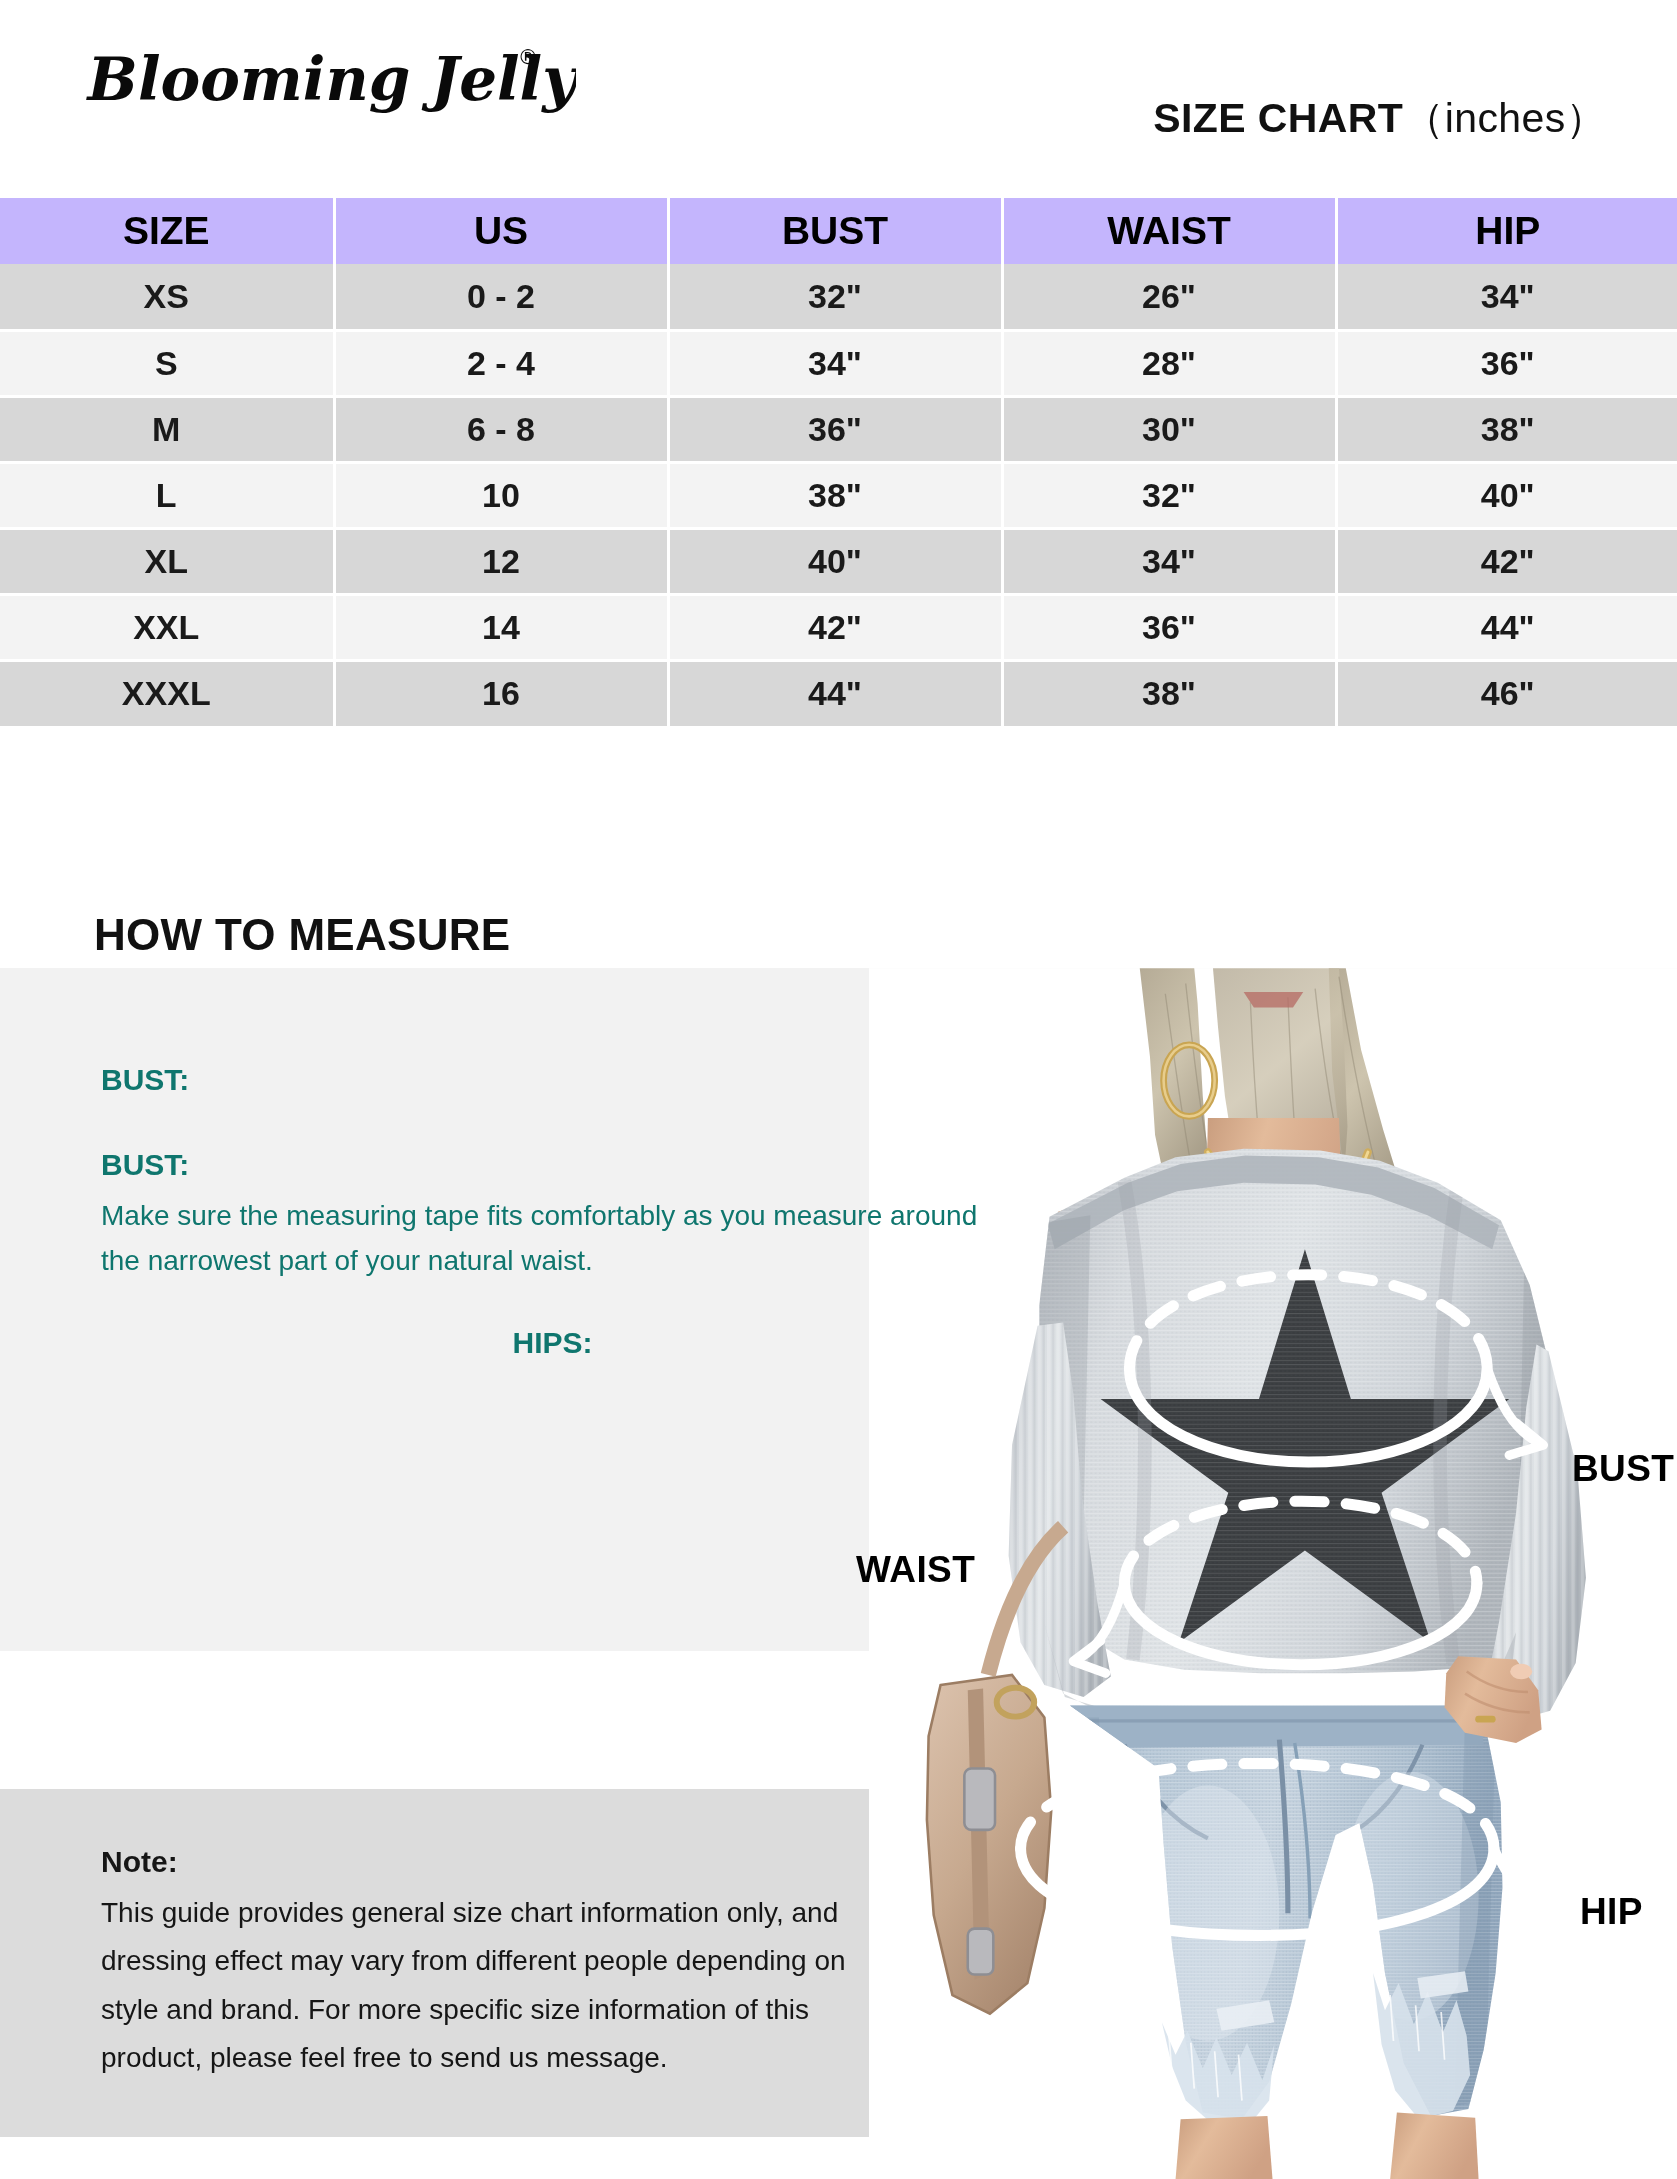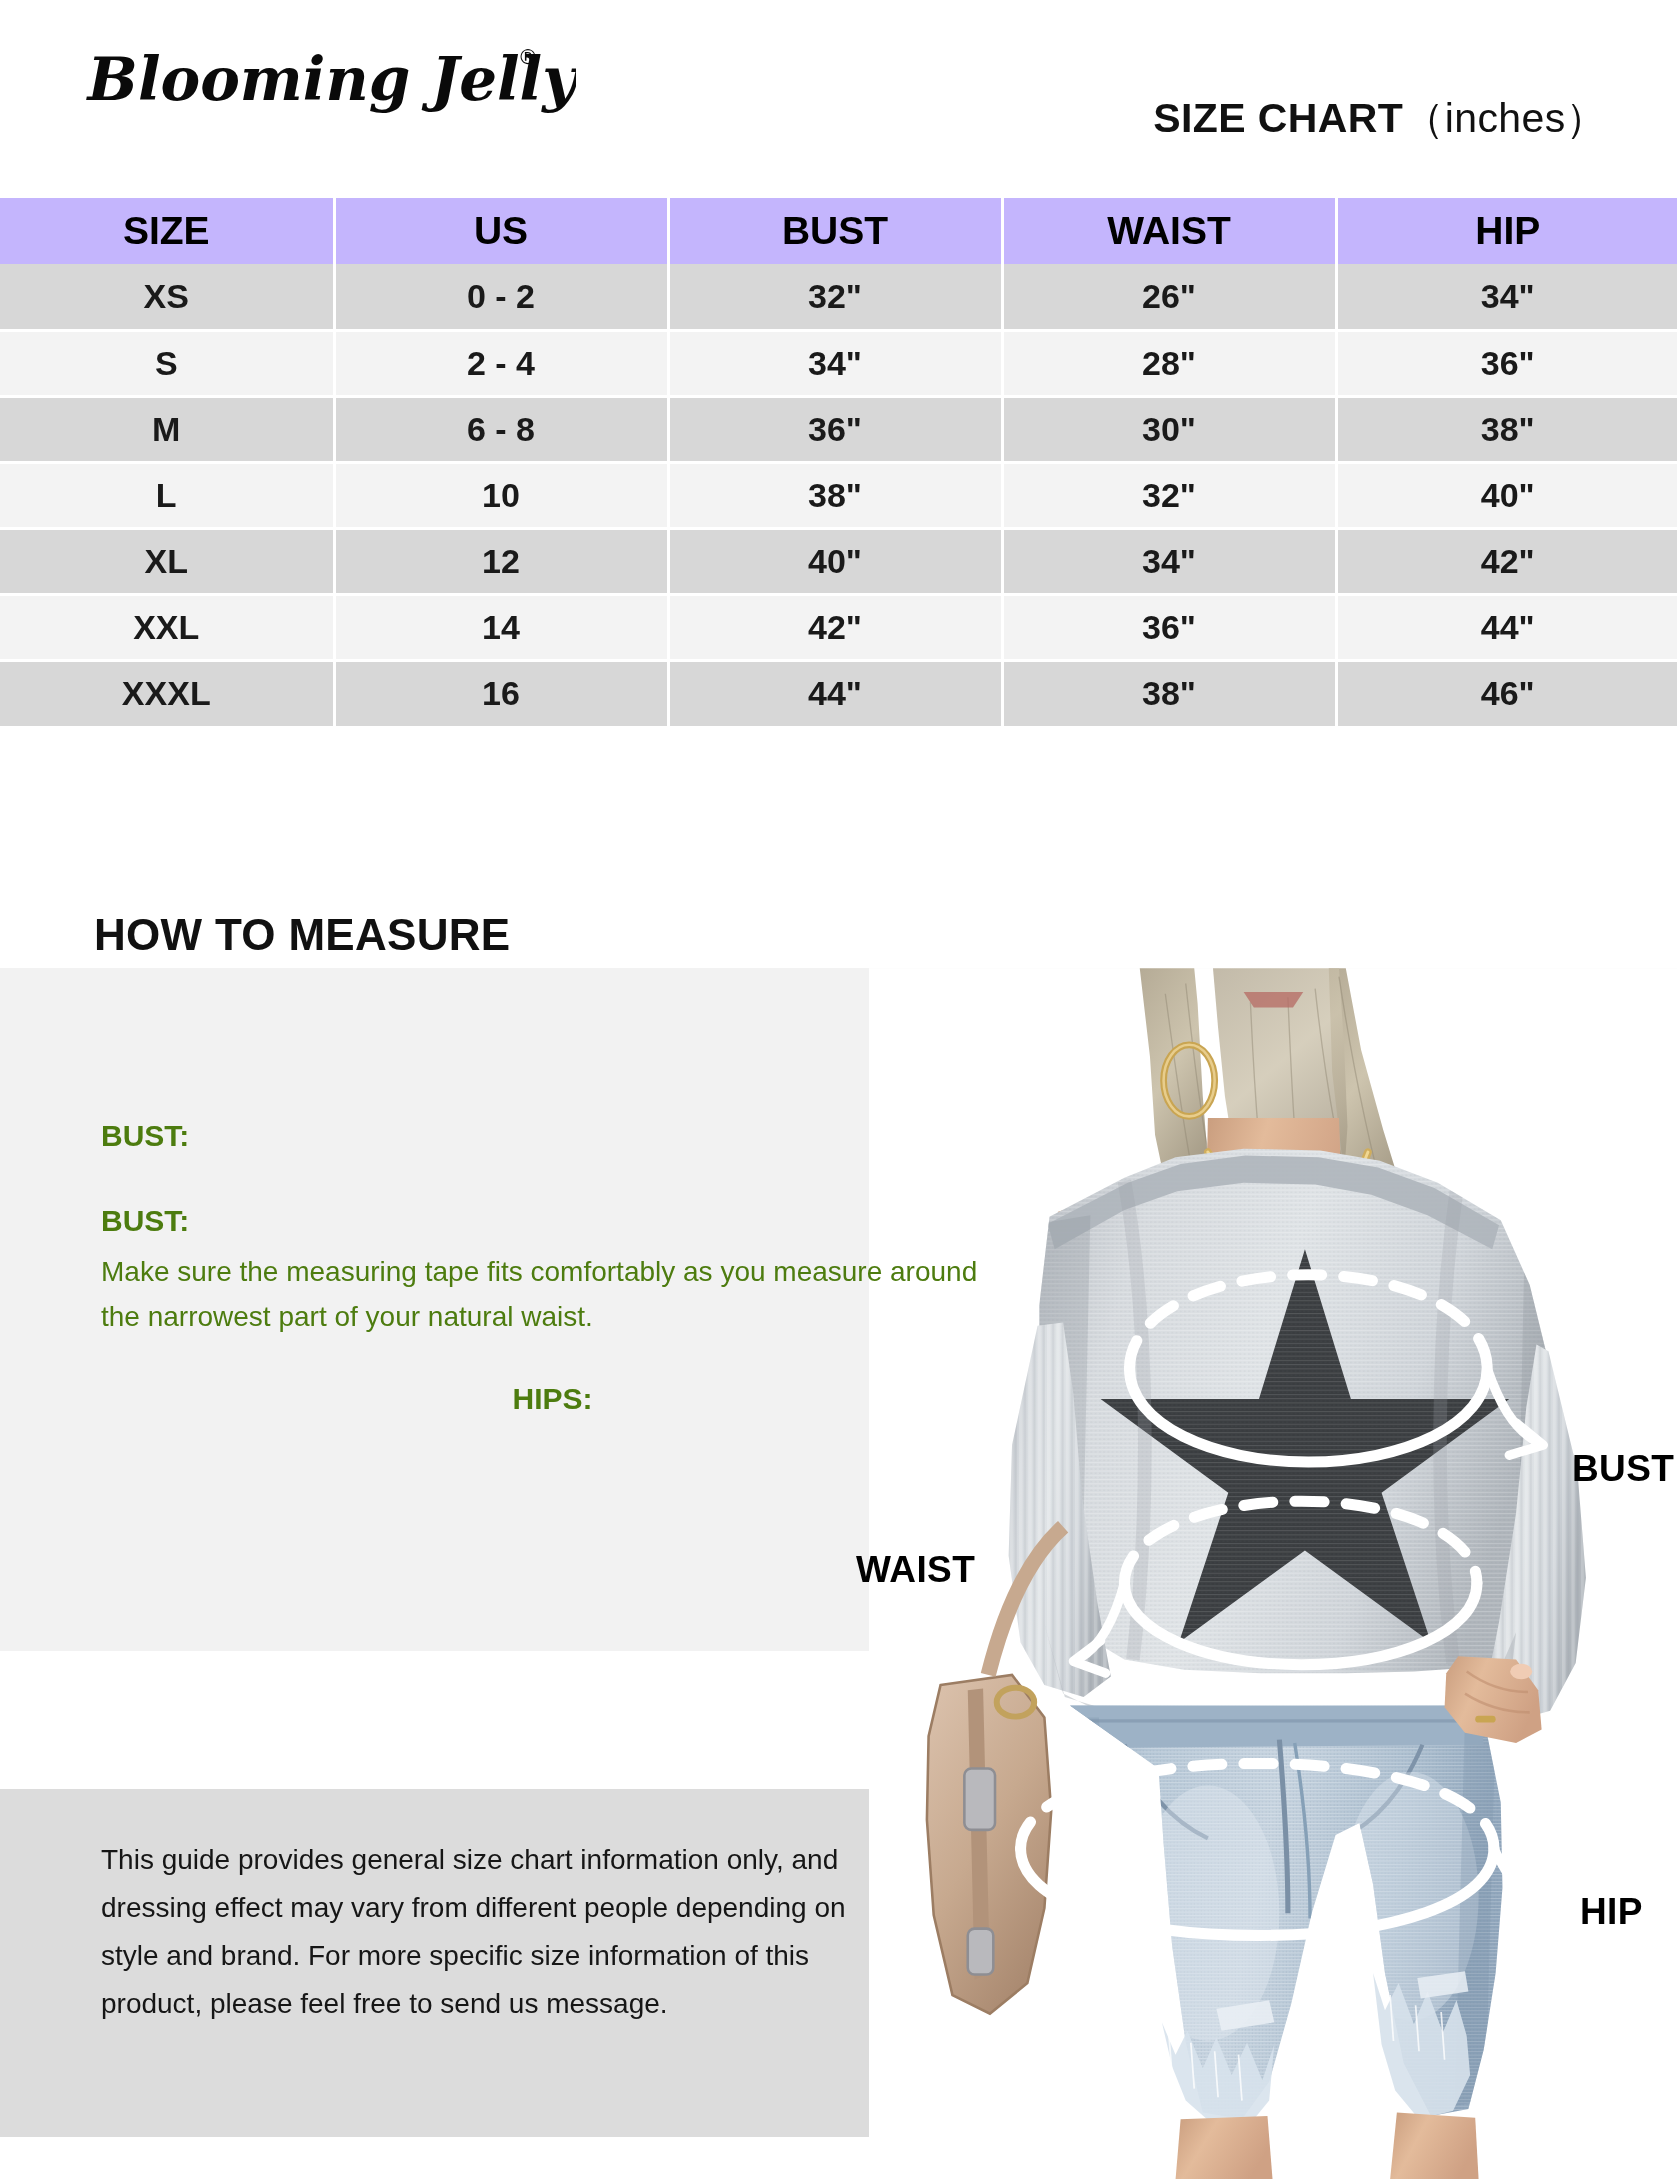--- a/index.html
+++ b/index.html
@@ -79,25 +79,25 @@
     width:1677px; height:683px;
     background:#f2f2f2;
   }
   .band-dark {
     position:absolute; left:0; top:1789px;
     width:1677px; height:348px;
     background:#dcdcdc;
   }
 
   .measure-text {
-    position:absolute; left:101px; top:1112px;
+    position:absolute; left:101px; top:1056px;
     width:903px;
     font-size:28px;
     line-height:1.62;
-    color:#4d7c0f;
+    color:#0f766e;
     z-index:4;
   }
   .measure-block { margin-bottom:36px; }
   .measure-block:last-child { margin-bottom:0;text-align:center; }
   .measure-block .m-label {
     font-weight:bold; font-size:30px; display:block; margin-bottom:3.4px;
   }
   .measure-block .m-body { display:block; }
 
   .note-text {
@@ -234,20 +234,21 @@
   <div class="measure-block">
     <span class="m-label">BUST:</span>
     <span class="m-body">Make sure the measuring tape fits comfortably as you measure around the narrowest part of your natural waist.</span>
   </div>
   <div class="measure-block">
     <span class="m-label">HIPS:</span>
   </div>
 </div>
 
 <div class="note-text">
+  <span class="n-label">Note:</span>
   <span class="n-body">This guide provides general size chart information only, and dressing effect may vary from different people depending on style and brand. For more specific size information of this product, please feel free to send us message.</span>
 </div>
 
 <div class="photo-wrap">
   <svg viewBox="0 0 949 1423" xmlns="http://www.w3.org/2000/svg" aria-hidden="true">
     <defs>
       <linearGradient id="knitG" x1="0" y1="0" x2="1" y2="0.3">
         <stop offset="0%" stop-color="#b9bec4"></stop>
         <stop offset="22%" stop-color="#d6dade"></stop>
         <stop offset="50%" stop-color="#dfe3e6"></stop>

